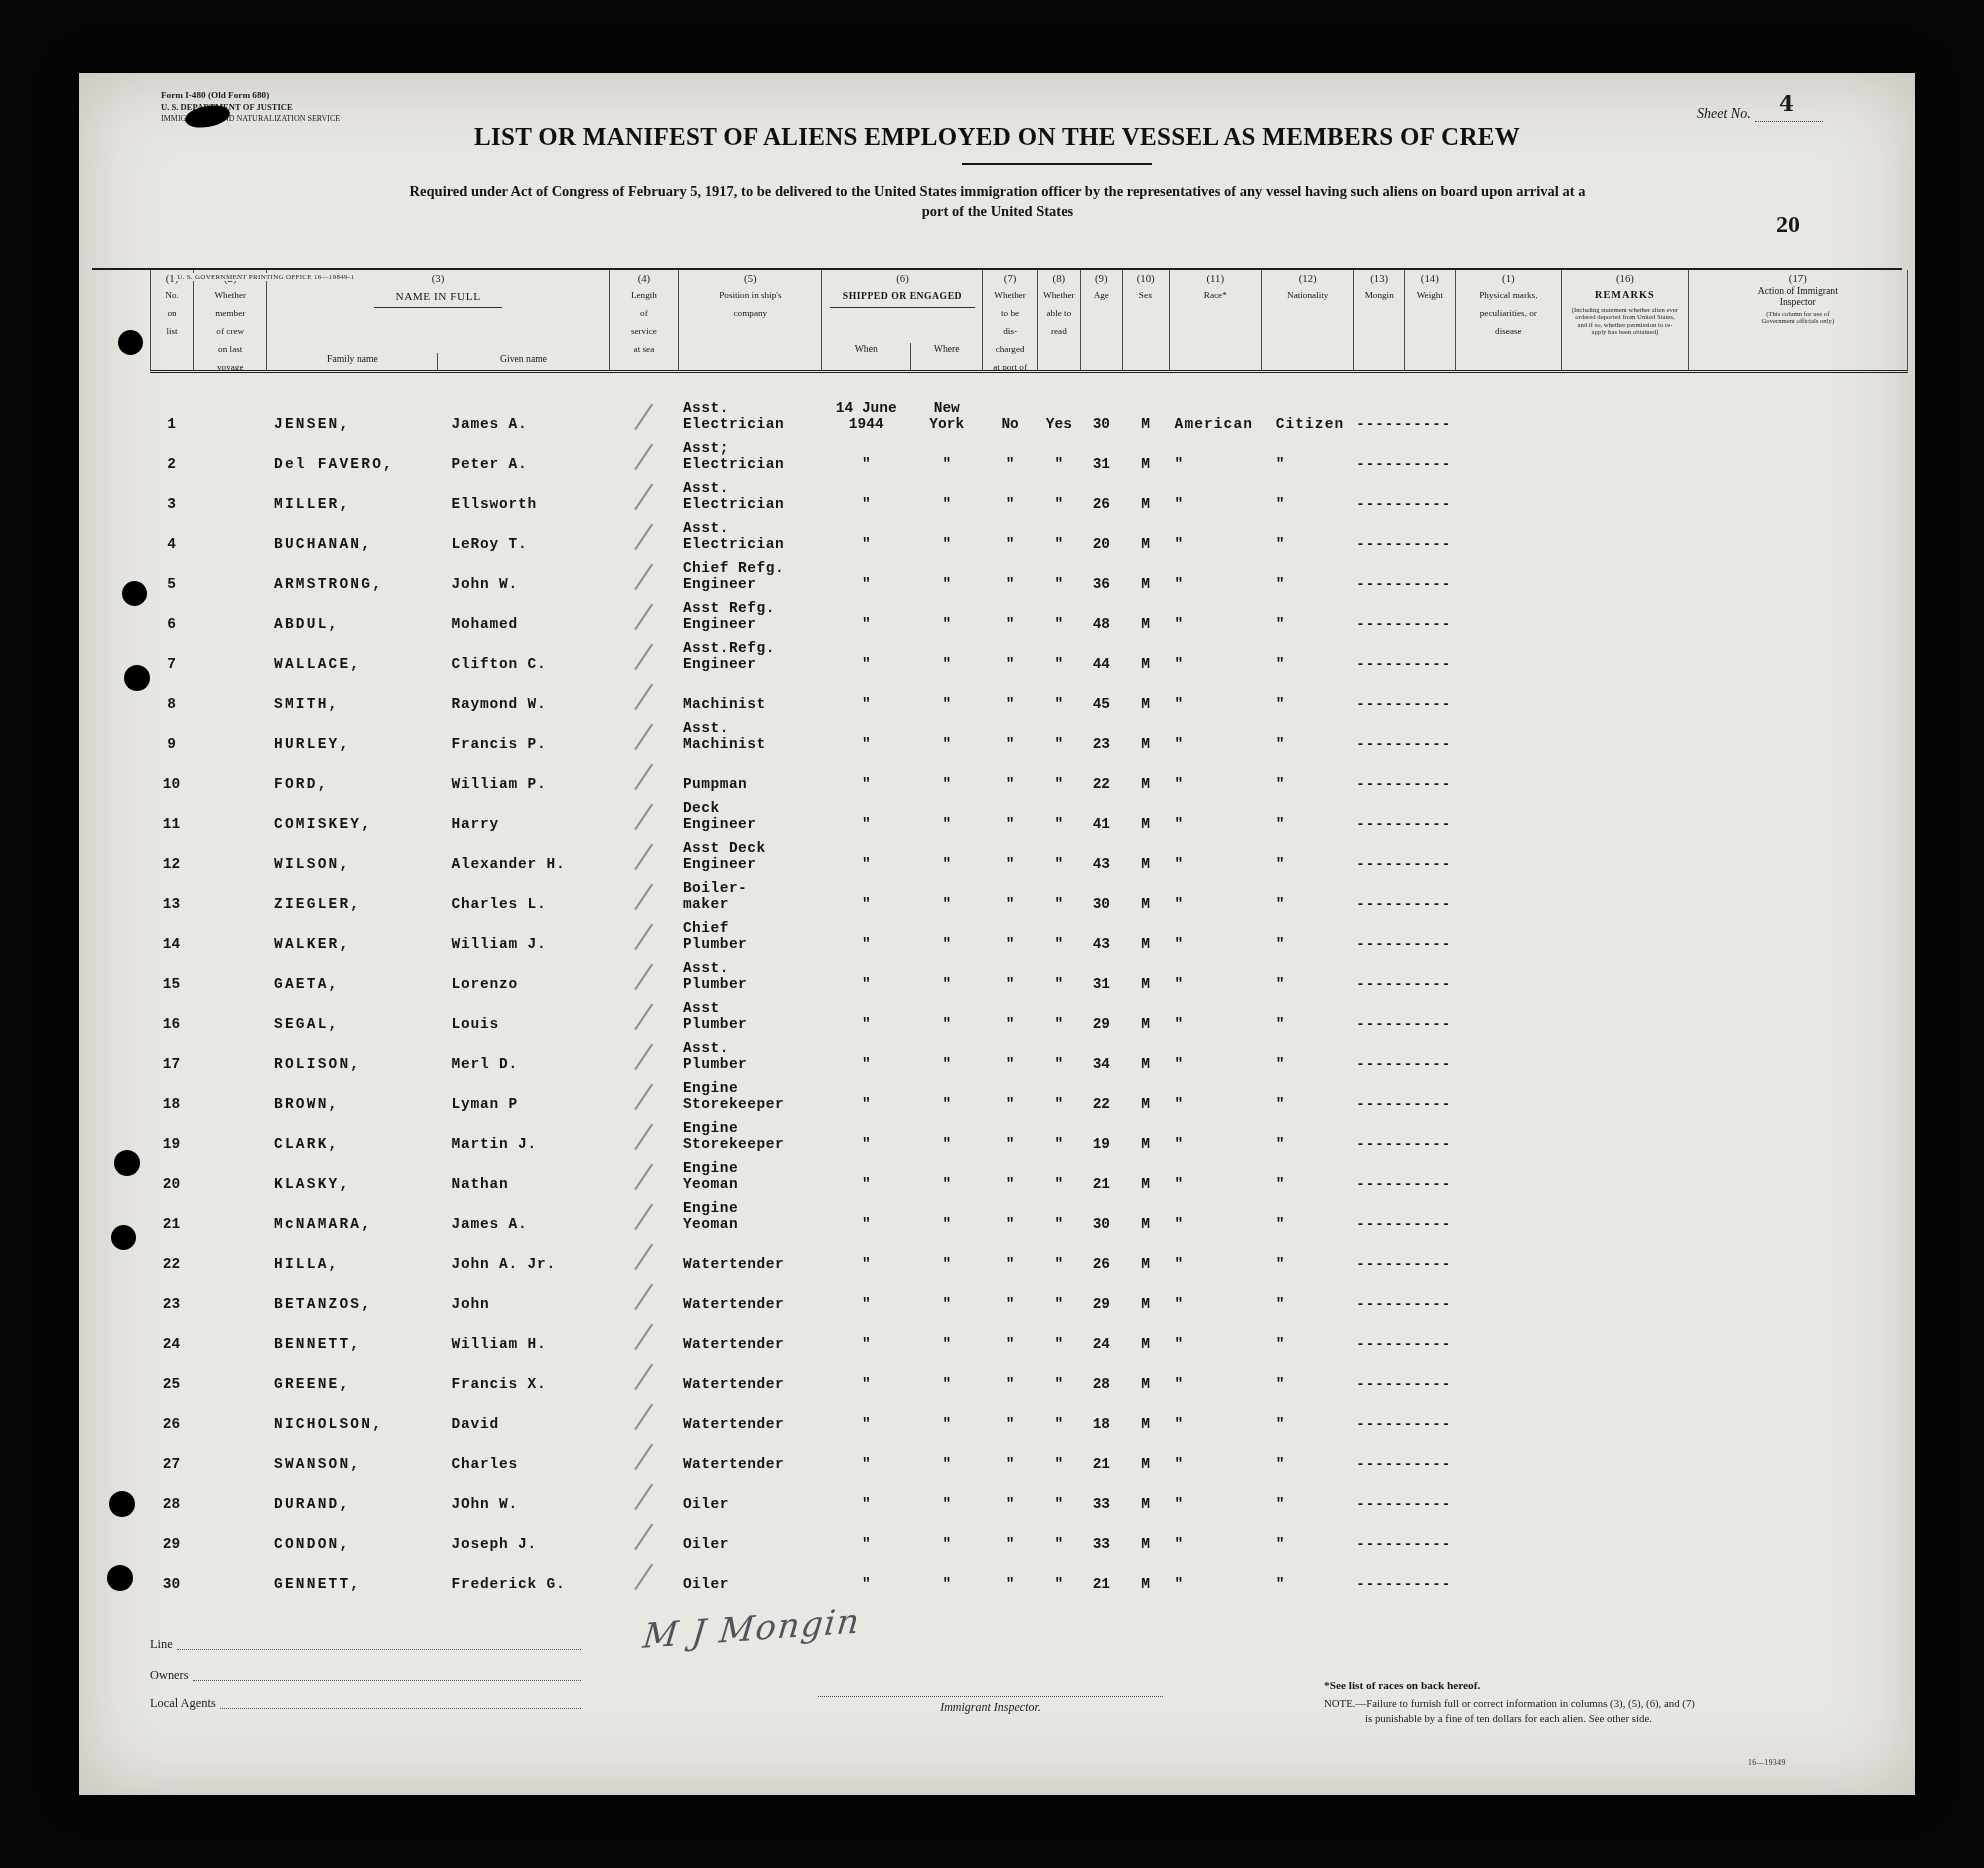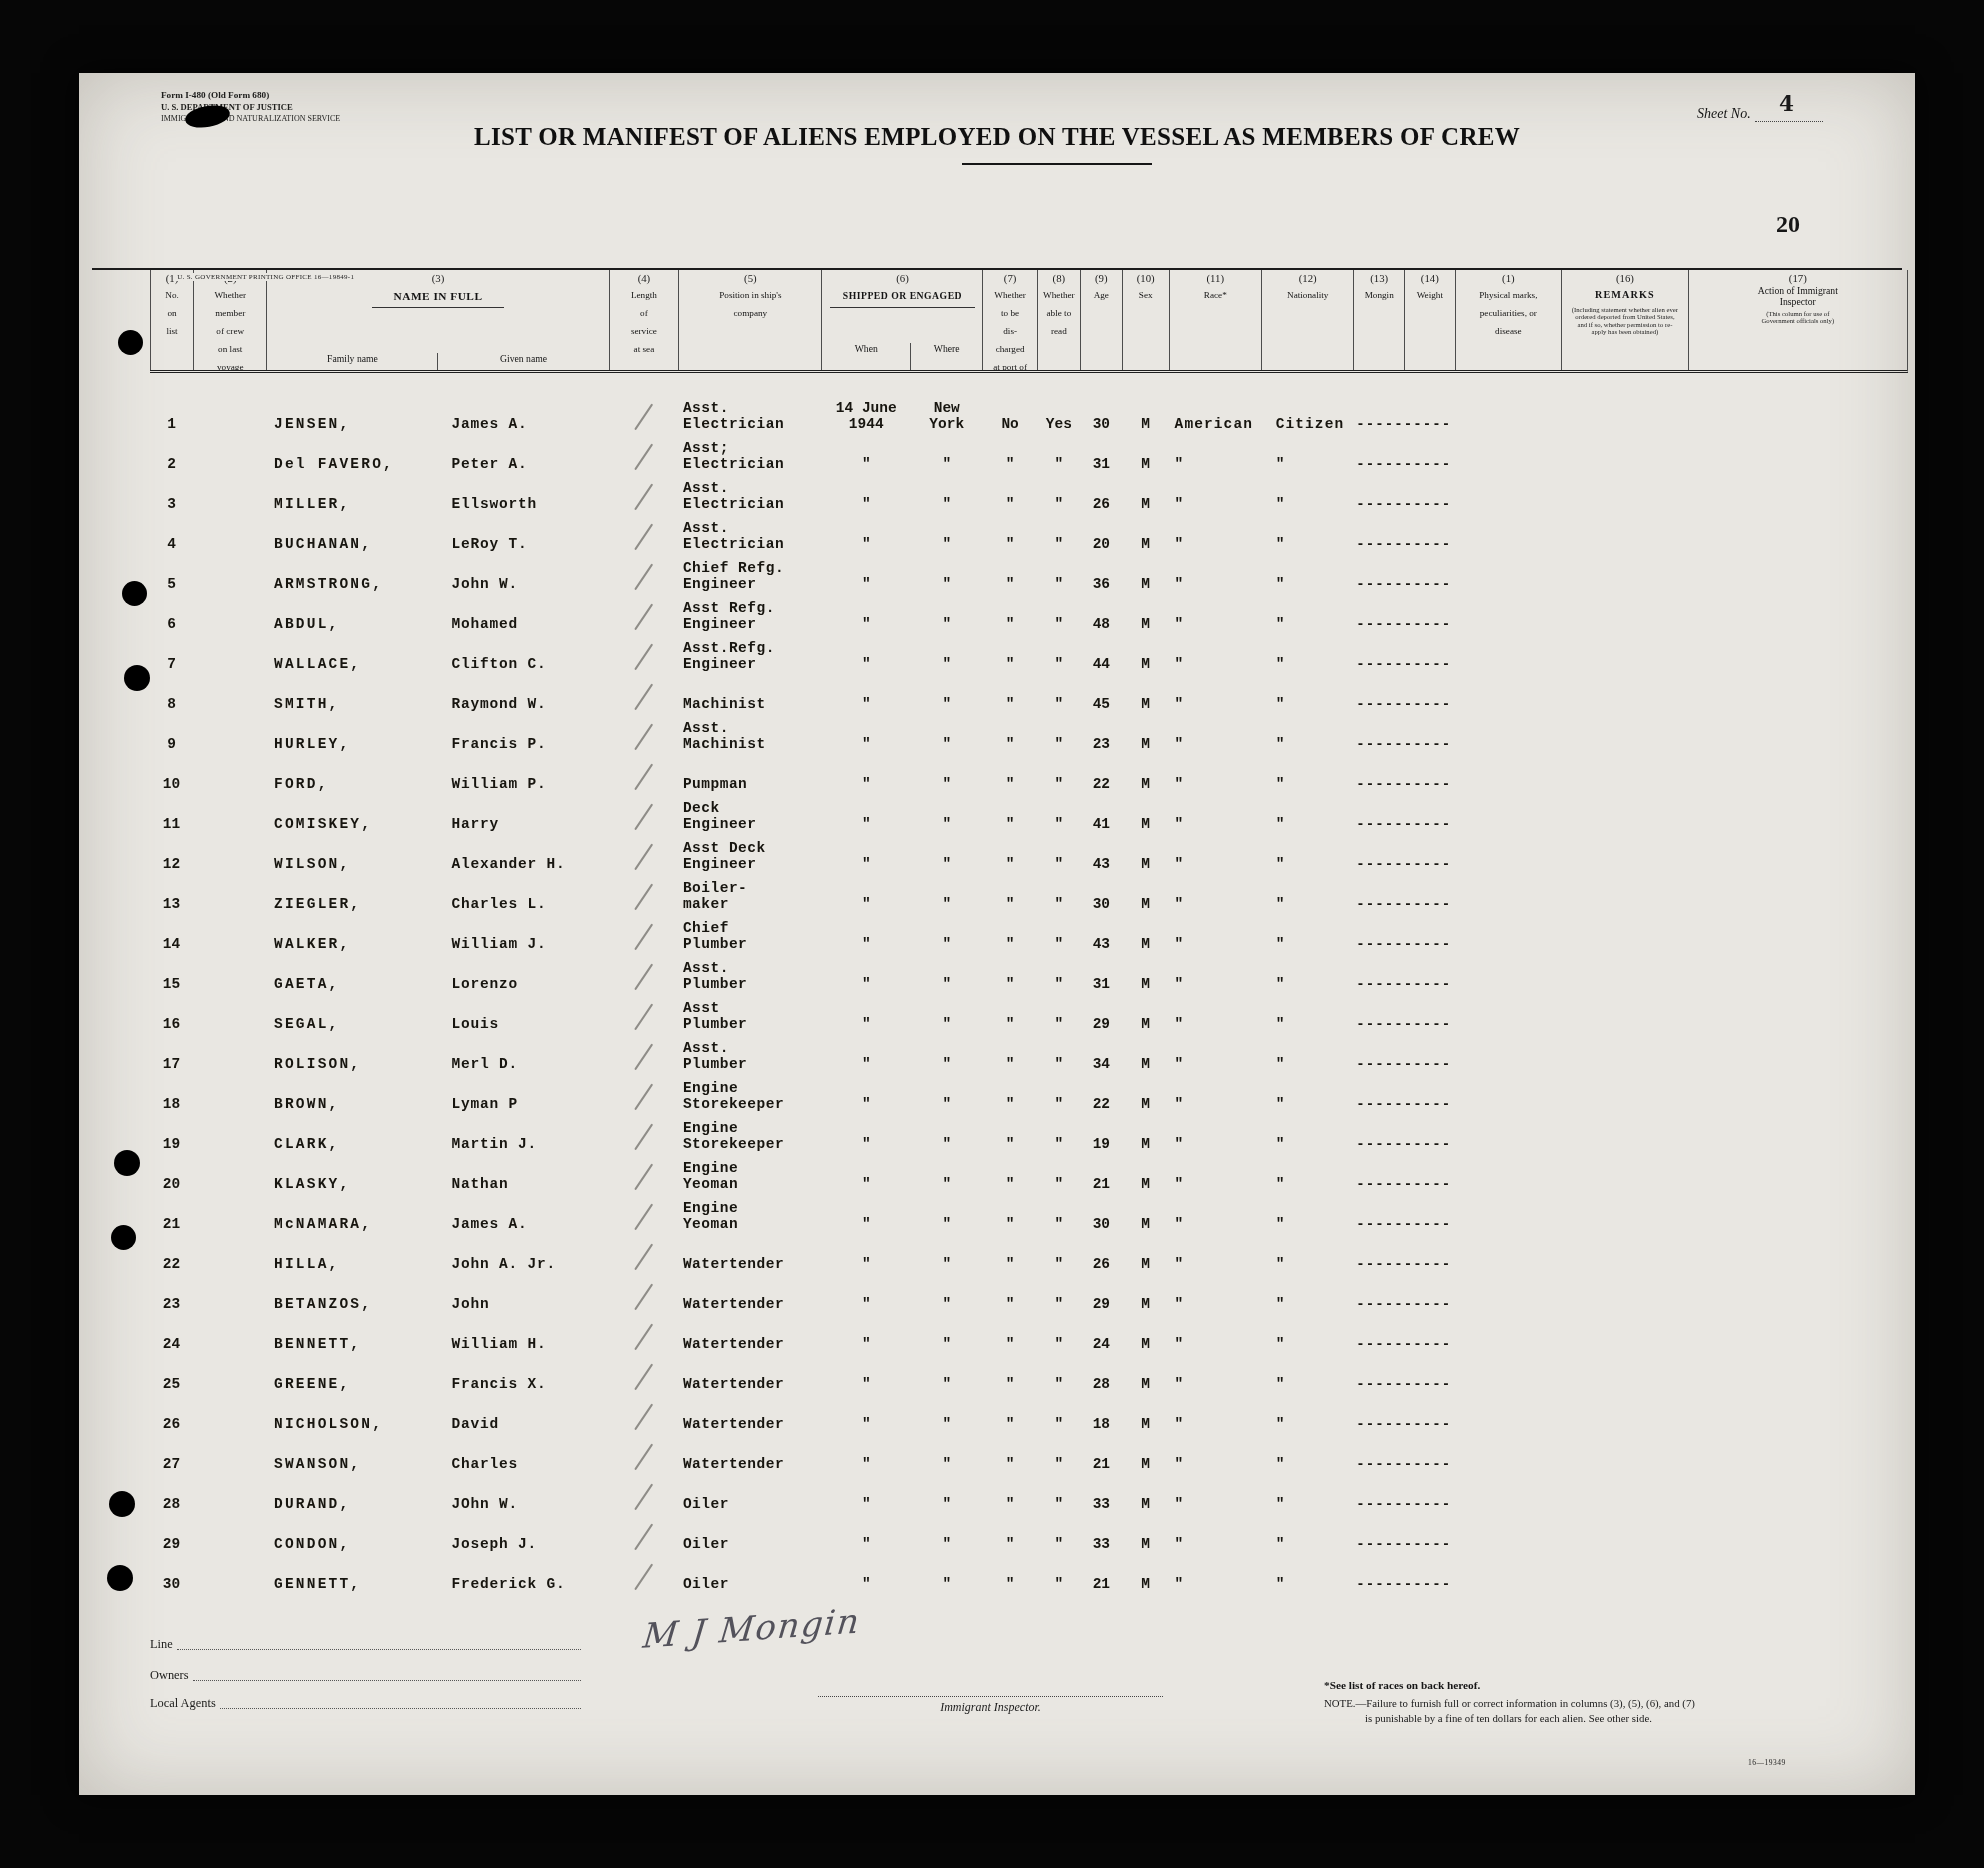--- a/index.html
+++ b/index.html
@@ -41,21 +41,21 @@
   
   .thead{position:absolute;left:71px;top:197px;width:1758px;height:103px;display:grid;grid-template-columns:var(--cols);
          border-bottom:3.2px double #1f1f1f;border-right:1.1px solid #4d4d4d;}
   .hc{border-left:1.1px solid #4d4d4d;display:flex;flex-direction:column;align-items:center;text-align:center;padding-top:2.2px;overflow:hidden;}
   .cnum{font-size:10.8px;color:#1d1d1d;margin-bottom:1.6px;}
   .clabel{font-size:9.2px;line-height:18px;white-space:pre-line;color:#141414;}
   .h1{grid-column:1;} .h2{grid-column:2;} .h3{grid-column:3/5;} .h4{grid-column:5;} .h5{grid-column:6;}
   .h6{grid-column:7/9;} .h7{grid-column:9;} .h8{grid-column:10;} .h9{grid-column:11;} .h10{grid-column:12;}
   .h11{grid-column:13;} .h12{grid-column:14;} .h13{grid-column:15;} .h14{grid-column:16;} .h15{grid-column:17;}
   .h16{grid-column:18;} .h17{grid-column:19;}
-  .h3 .clabel{font-size:11.3px;font-weight:bold;letter-spacing:0.5px;border-bottom:1.1px solid #333;padding:1.1px 21.5px 2.2px;}
+  .h3 .clabel{font-size:11.3px;font-weight:normal;letter-spacing:0.5px;border-bottom:1.1px solid #333;padding:1.1px 21.5px 2.2px;}
   .h6 .clabel{font-size:9.7px;font-weight:bold;letter-spacing:0.5px;border-bottom:1.1px solid #333;padding:1.1px 13px 2.2px;}
   .subrow{flex:1;display:flex;width:100%;align-items:flex-end;}
   .subcell{font-size:9.7px;padding-bottom:6.5px;color:#151515;}
   .h3 .subcell:first-child{flex:973;border-right:1.1px solid #4d4d4d;}
   .h3 .subcell:last-child{flex:974;}
   .h6 .subcell{padding-bottom:16px;}
   .h6 .subcell:first-child{flex:505;border-right:1.1px solid #4d4d4d;}
   .h6 .subcell:last-child{flex:411;}
   .hnote{font-size:6.7px;line-height:7.5px;white-space:pre-line;margin-top:2.2px;color:#1f1f1f;}
   .h16 .clabel{font-weight:bold;letter-spacing:1.1px;font-size:10.2px;}
@@ -104,20 +104,24 @@
   <div class="ink-blot"></div>
 
   <div class="sheetno">
     <span>Sheet No.</span>
     <span class="sheet-leader"></span>
     <span class="sheet-value">4</span>
   </div>
 
   <div class="title">LIST OR MANIFEST OF ALIENS EMPLOYED ON THE VESSEL AS MEMBERS OF CREW</div>
   <div class="title-underline"></div>
+  <div class="subtitle">
+    <div>Required under Act of Congress of February 5, 1917, to be delivered to the United States immigration officer by the representatives of any vessel having such aliens on board upon arrival at a</div>
+    <div>port of the United States</div>
+  </div>
 
   <div class="page-number">20</div>
 
 
   <div class="rule-top"></div>
   <div class="gpo">U. S. GOVERNMENT PRINTING OFFICE   16—19849-1</div>
 
   <div class="thead">
     <div class="hc h1">
       <div class="cnum">(1)</div>

